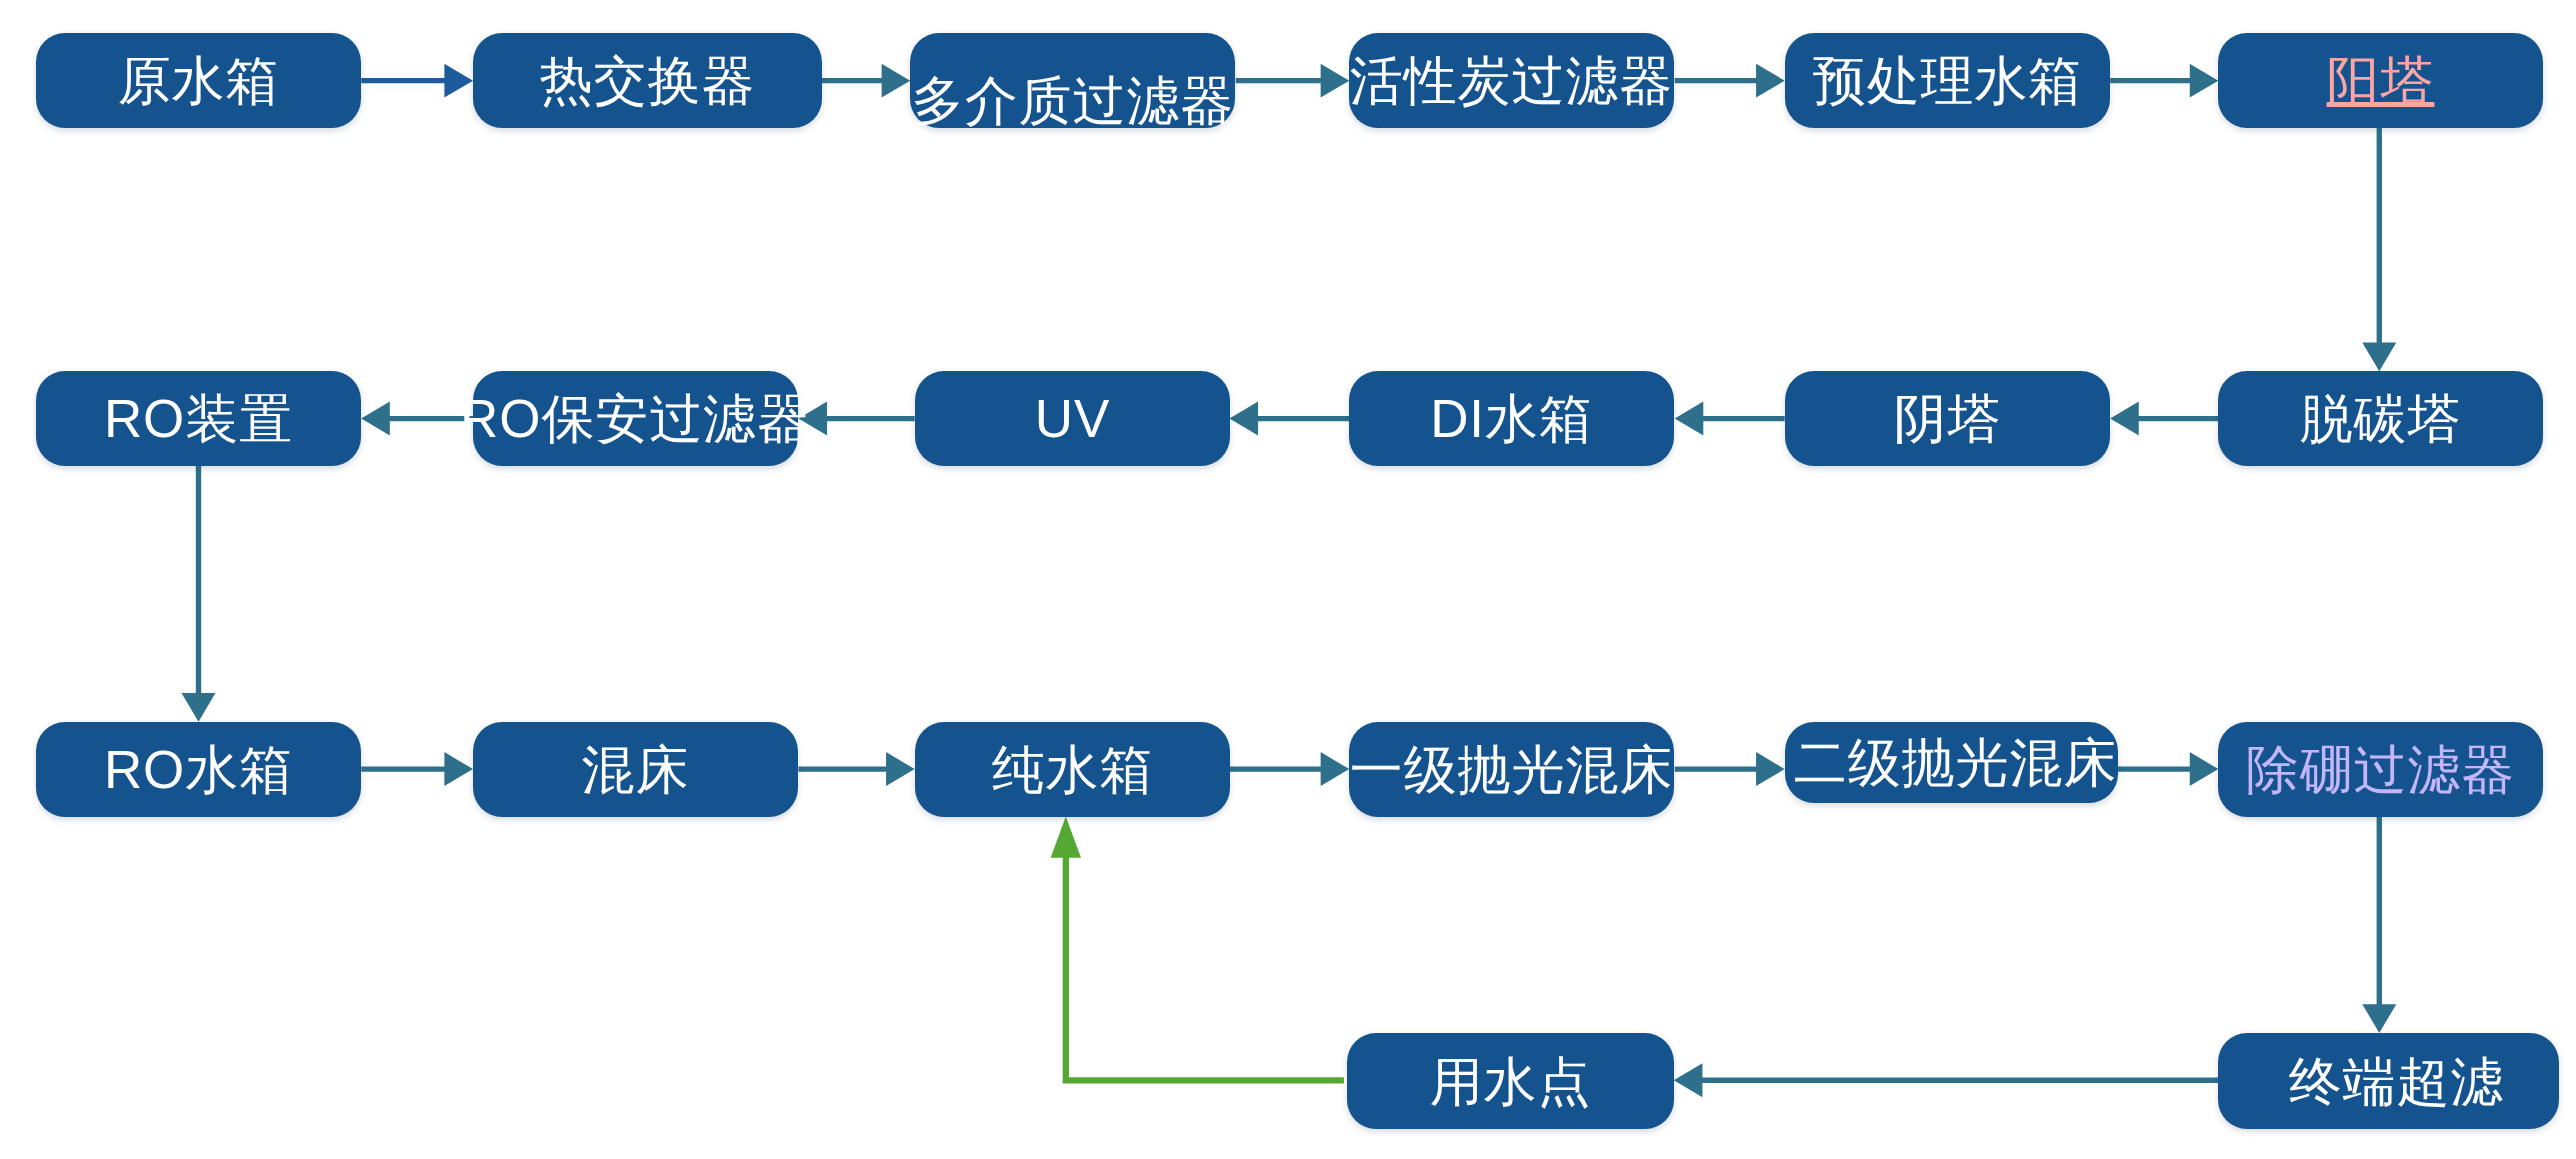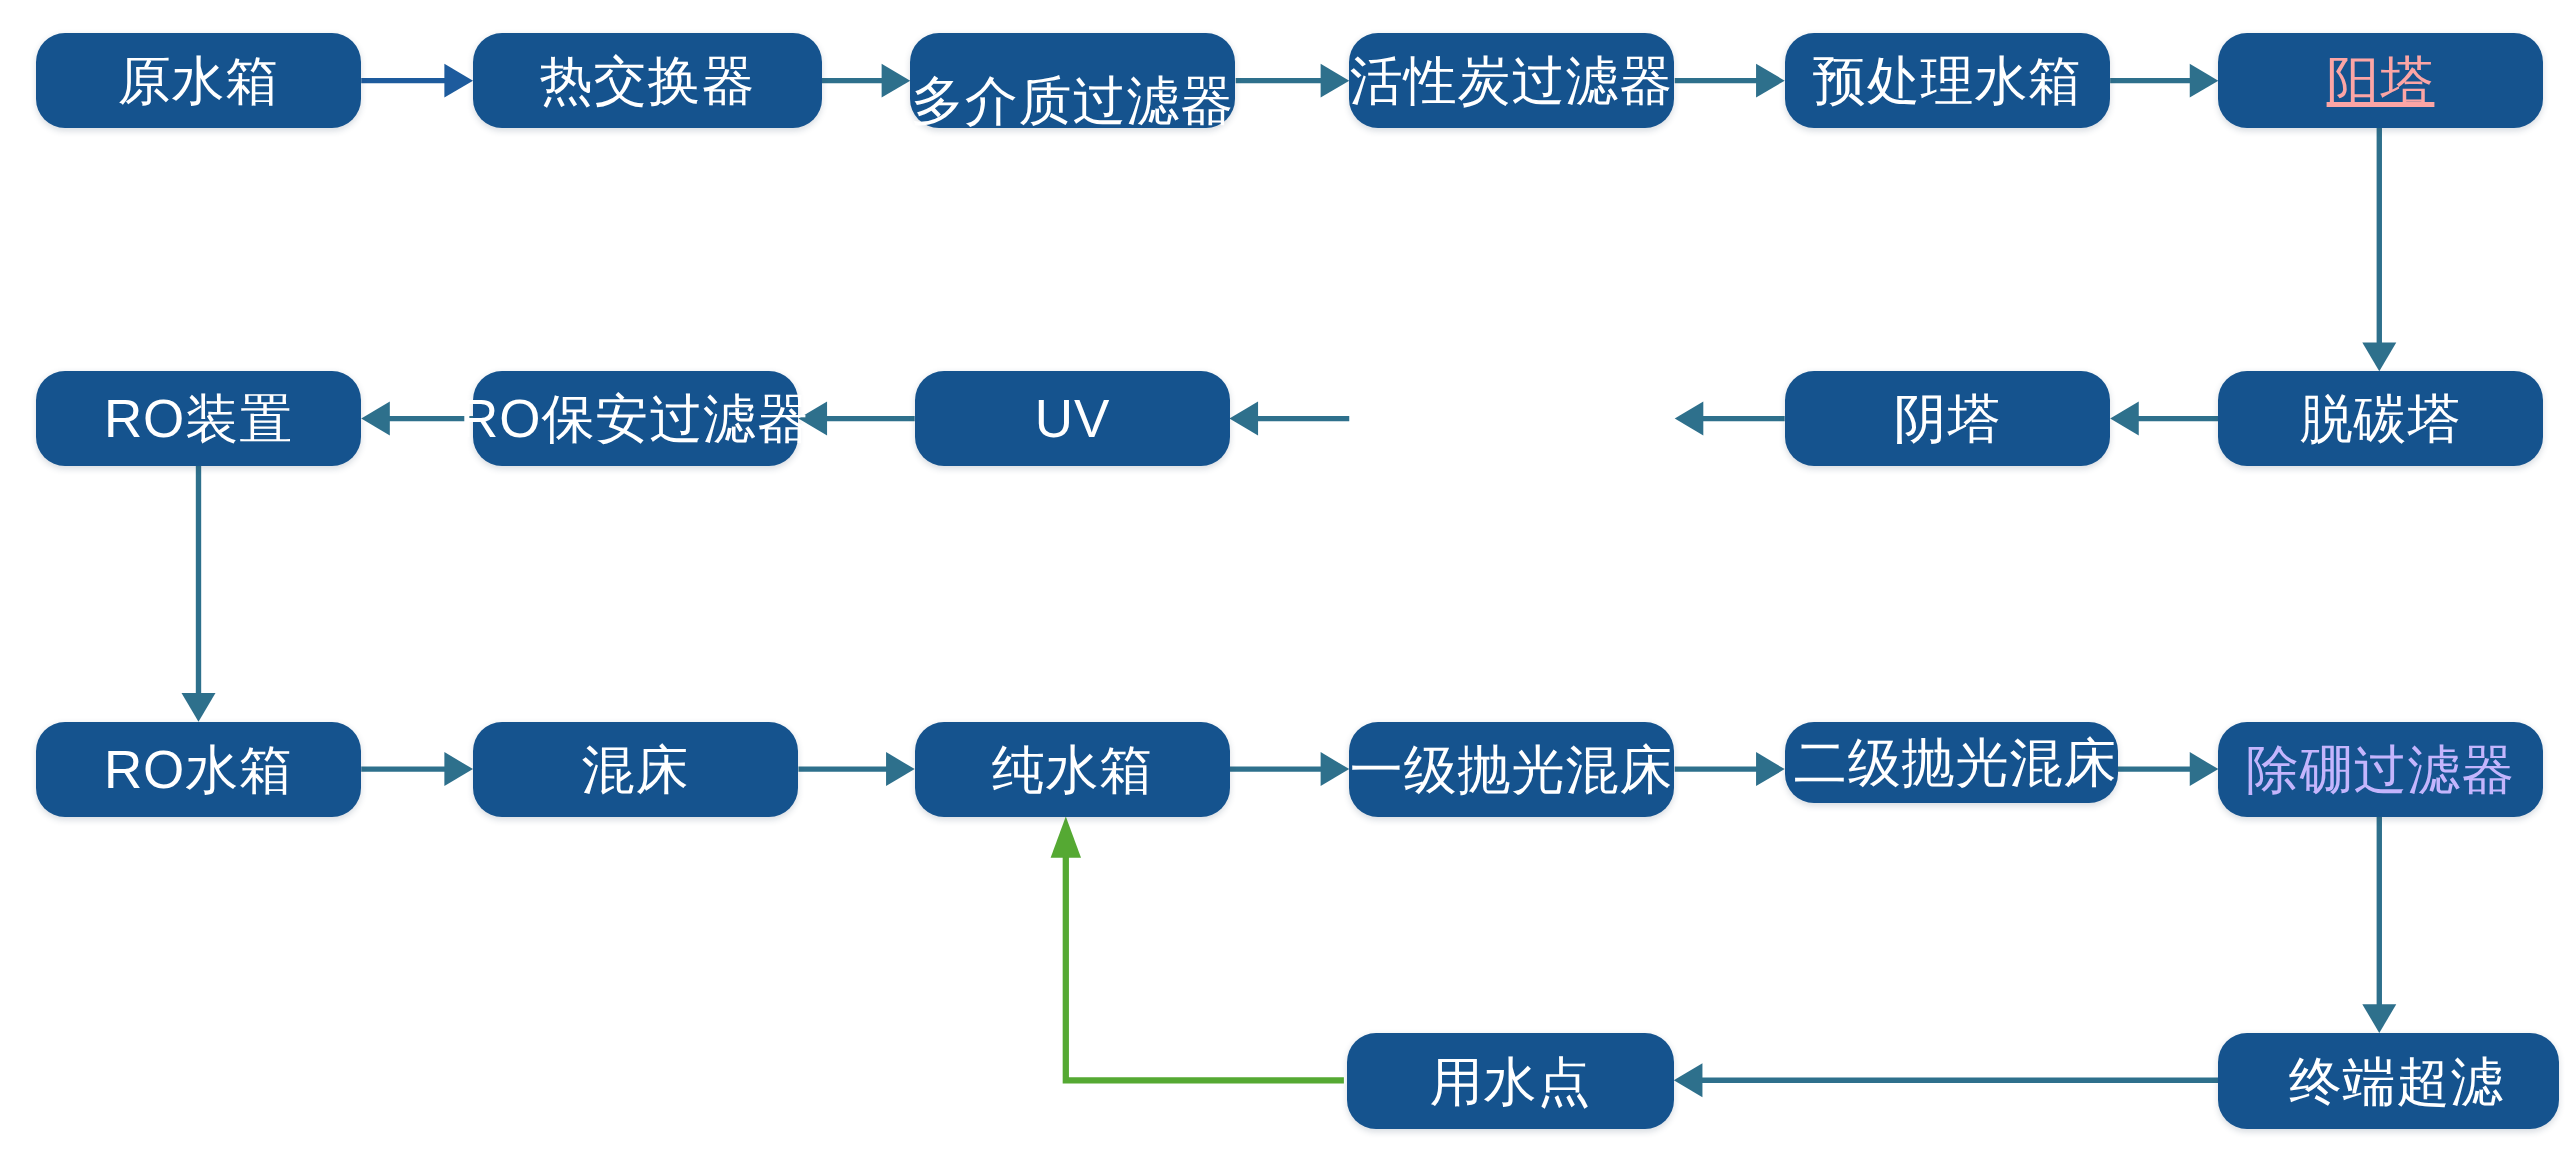--- a/index.html
+++ b/index.html
@@ -152,20 +152,23 @@
       </div>
       <div class="node" style="left: 36px; top: 371px; width: 325px; height: 95px; background: rgb(21, 83, 142);">
         <span class="node-label" style="color: rgb(255, 255, 255);">RO装置</span>
       </div>
       <div class="node" style="left: 473px; top: 371px; width: 325px; height: 95px; background: rgb(21, 83, 142);">
         <span class="node-label" style="color: rgb(255, 255, 255);">RO保安过滤器</span>
       </div>
       <div class="node" style="left: 915px; top: 371px; width: 315px; height: 95px; background: rgb(21, 83, 142);">
         <span class="node-label" style="color: rgb(255, 255, 255);">UV</span>
       </div>
+      <div class="node" style="left: 1349px; top: 371px; width: 325px; height: 95px; background: rgb(21, 83, 142);">
+        <span class="node-label" style="color: rgb(255, 255, 255);">DI水箱</span>
+      </div>
       <div class="node" style="left: 1785px; top: 371px; width: 325px; height: 95px; background: rgb(21, 83, 142);">
         <span class="node-label" style="color: rgb(255, 255, 255);">阴塔</span>
       </div>
       <div class="node" style="left: 2218px; top: 371px; width: 325px; height: 95px; background: rgb(21, 83, 142);">
         <span class="node-label" style="color: rgb(255, 255, 255);">脱碳塔</span>
       </div>
       <div class="node" style="left: 36px; top: 722px; width: 325px; height: 95px; background: rgb(21, 83, 142);">
         <span class="node-label" style="color: rgb(255, 255, 255);">RO水箱</span>
       </div>
       <div class="node" style="left: 473px; top: 722px; width: 325px; height: 95px; background: rgb(21, 83, 142);">

